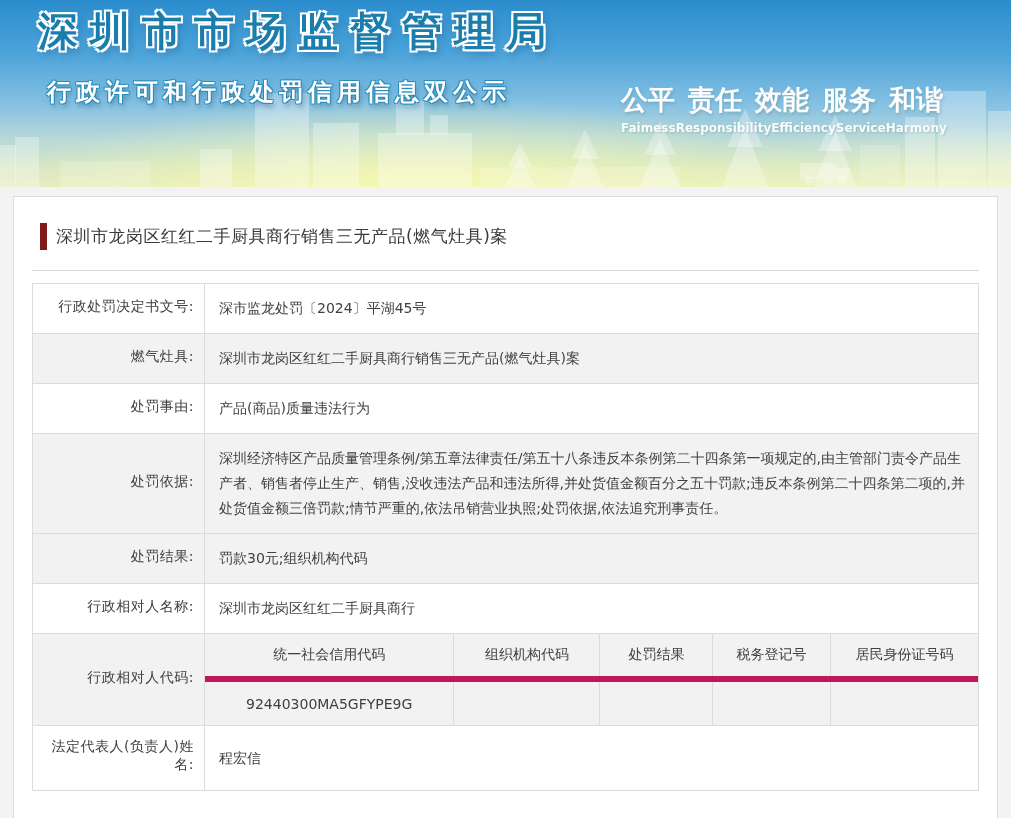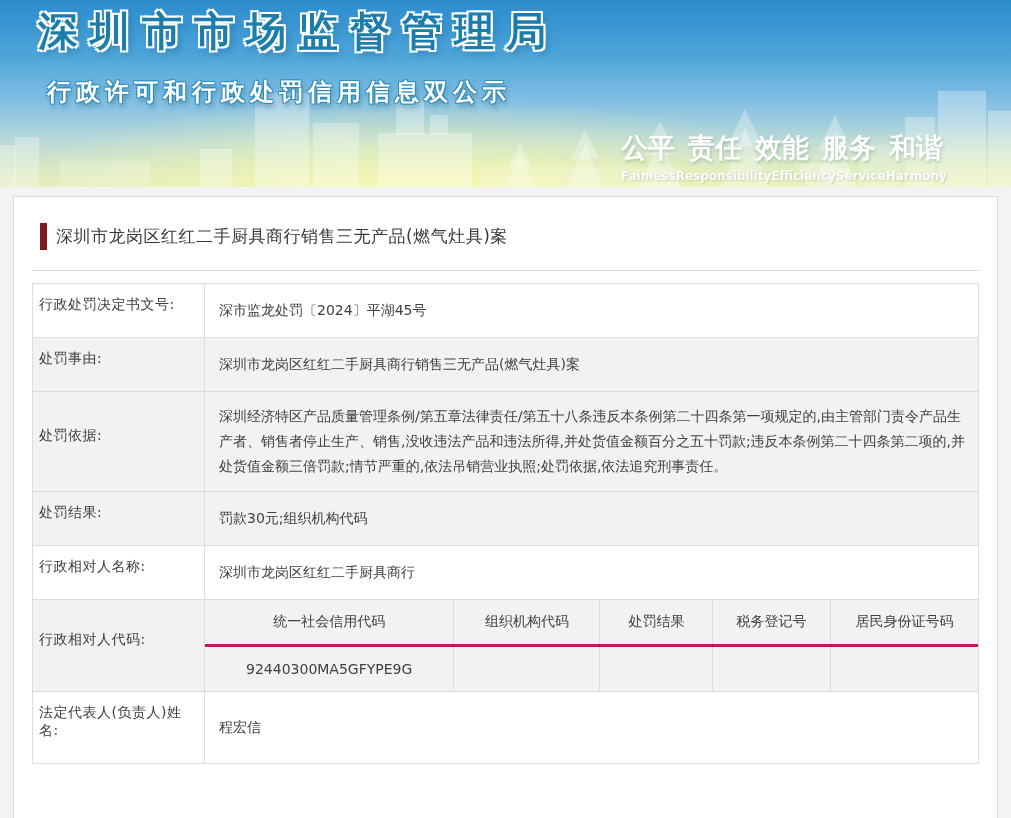--- a/index.html
+++ b/index.html
@@ -33,21 +33,21 @@
   }
   .banner-subtitle {
     position: absolute; left: 47px; top: 76px;
     font-size: 24px; font-weight: bold; letter-spacing: 5px;
     color: #ffffff;
     text-shadow: -1px -1px 0 rgba(43,140,185,.9), 1px -1px 0 rgba(43,140,185,.9),
                  -1px 1px 0 rgba(43,140,185,.9), 1px 1px 0 rgba(43,140,185,.9),
                  2px 4px 5px rgba(30,95,130,.5);
     white-space: nowrap;
   }
-  .slogan { position: absolute; left: 621px; top: 82px; width: 322px; margin-top: 48px; }
+  .slogan { position: absolute; left: 621px; top: 82px; width: 322px; }
   .slogan-cn { display: flex; justify-content: space-between; font-size: 27px; font-weight: bold; color: #fdfdfd; text-shadow: 1px 2px 3px rgba(90,130,120,.35); }
   .slogan-en { display: flex; justify-content: space-between; margin-top: 3px; font-size: 12px; font-weight: bold; color: #fbfbfb; text-shadow: 1px 1px 2px rgba(90,130,120,.3); }
 
   
   .content-box {
     margin: 9px 13px 0 13px;
     background: #ffffff;
     border: 1px solid #dcdcdc;
     padding: 26px 18px 20px 18px;
     min-height: 640px;
@@ -60,40 +60,40 @@
   
   table.info { width: 100%; border-collapse: collapse; table-layout: fixed; }
   table.info td {
     border: 1px solid #dcdcdc;
     font-size: 14px;
     color: #404040;
     vertical-align: middle;
   }
   td.lbl {
     width: 172px;
-    text-align: left;
-    padding: 12px 10px 23px 6px;
+    text-align: right;
+    padding: 12px 10px 16px 6px;
     letter-spacing: .5px;
   }
   td.val { padding: 12px 10px 12px 14px; line-height: 25px; }
   tr.shade { background: #f2f2f2; }
   tr.h43 td { height: 43px; }
   tr.h42 td { height: 42px; }
   tr.h46 td { height: 46px; }
   tr.h41 td { height: 41px; }
 
   
   td.code-cell { padding: 0; }
   table.code { width: 100%; height: 91px; border-collapse: collapse; table-layout: fixed; }
   table.code td {
     border: none; border-left: 1px solid #dcdcdc;
     text-align: center; font-size: 14px; color: #404040;
   }
   table.code td:first-child { border-left: none; }
-  table.code tr.code-head td { border-bottom: 3px solid #be185d; height: 45px; }
+  table.code tr.code-head td { border-bottom: 6px solid #be185d; height: 45px; }
   table.code tr.code-vals td { height: 46px; }
 </style>
 </head>
 <body>
 
 <div class="banner">
   <svg class="skyline" viewBox="0 0 1011 100" preserveAspectRatio="none">
     <g fill="#ffffff" fill-opacity="0.30">
       <rect x="0" y="58" width="16" height="42"></rect>
       <rect x="15" y="50" width="24" height="50"></rect>
@@ -155,22 +155,26 @@
   </div>
   <hr class="title-divider">
 
   <table class="info">
     <tbody>
         <tr class="h43">
       <td class="lbl">行政处罚决定书文号:</td>
       <td class="val">深市监龙处罚〔2024〕平湖45号</td>
     </tr>
     <tr class="h42 shade">
+      <td class="lbl">燃气灶具:</td>
+      <td class="val">深圳市龙岗区红红二手厨具商行销售三无产品(燃气灶具)案</td>
+    </tr>
+    <tr class="h41">
       <td class="lbl">处罚事由:</td>
-      <td class="val">深圳市龙岗区红红二手厨具商行销售三无产品(燃气灶具)案</td>
+      <td class="val">产品(商品)质量违法行为</td>
     </tr>
     <tr class="shade">
       <td class="lbl">处罚依据:</td>
       <td class="val">深圳经济特区产品质量管理条例/第五章法律责任/第五十八条违反本条例第二十四条第一项规定的,由主管部门责令产品生产者、销售者停止生产、销售,没收违法产品和违法所得,并处货值金额百分之五十罚款;违反本条例第二十四条第二项的,并处货值金额三倍罚款;情节严重的,依法吊销营业执照;处罚依据,依法追究刑事责任。</td>
     </tr>
     <tr class="h42 shade">
       <td class="lbl">处罚结果:</td>
       <td class="val">罚款30元;组织机构代码</td>
     </tr>
     <tr class="h41">

